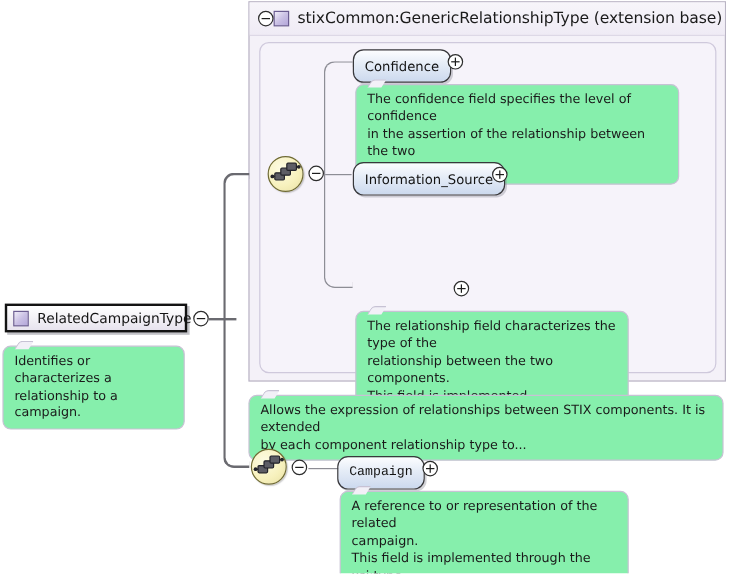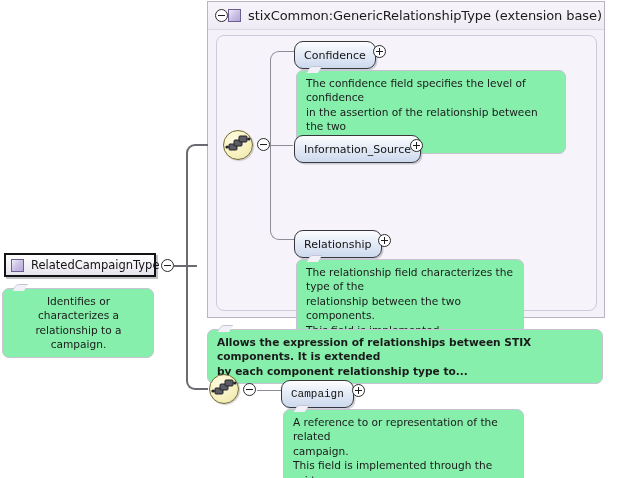--- a/index.html
+++ b/index.html
@@ -202,21 +202,21 @@
       <span class="ext-base-title">stixCommon:GenericRelationshipType (extension base)</span>
     </div>
     <div class="inner-group"></div>
   </div>
 
   <div class="type-box" style="left:4px; top:253px; width:152px;justify-content:space-between;">
     <span class="ct-icon"></span>
     <span class="type-label">RelatedCampaignType</span>
   </div>
   <div class="toggle" style="left:161px; top:259px;"></div>
-  <div class="doc" style="left:2px; top:288px; width:152px;text-align:center;">Identifies or characterizes a
+  <div class="doc" style="left:2px; top:288px; width:152px;">Identifies or characterizes a
 relationship to a campaign.</div>
 
   <div class="line-h thick" style="left:174px; top:265px; width:23px;"></div>
 
   <div class="corner thick tl" style="left:186px; top:144px; width:22px; height:122px;"></div>
 
   <div class="corner thick bl" style="left:186px; top:265px; width:22px; height:125px;"></div>
 
   <div class="seq" style="left:223px; top:130px;">
     <svg width="28" height="28" viewBox="0 0 28 28">
@@ -245,29 +245,26 @@
   <div class="toggle plus" style="left:373px; top:45px;"></div>
   <div class="doc" style="left:296px; top:70px; width:270px;">The confidence field specifies the level of confidence
 in the assertion of the relationship between the two
 components.</div>
 
   <div class="el-node" style="left:294px; top:135px;">
     <span>Information_Source</span>
   </div>
   <div class="toggle plus" style="left:410px; top:139px;"></div>
 
-  <div class="el-node" style="left:294px; top:230px;">
-    <span>Relationship</span>
-  </div>
   <div class="toggle plus" style="left:378px; top:234px;"></div>
   <div class="doc" style="left:296px; top:259px; width:228px;">The relationship field characterizes the type of the
 relationship between the two components.
 This field is implemented...</div>
 
-  <div class="doc" style="left:207px; top:329px; width:396px;font-weight:bold;">Allows the expression of relationships between STIX components. It is extended
+  <div class="doc" style="left:207px; top:329px; width:396px;">Allows the expression of relationships between STIX components. It is extended
 by each component relationship type to...</div>
 
   <div class="seq" style="left:209px; top:374px;">
     <svg width="28" height="28" viewBox="0 0 28 28">
       <g fill="#5d5d65" stroke="#23232a" stroke-width="1">
         <rect x="5" y="13" width="8" height="6" rx="1"></rect>
         <rect x="10" y="9" width="8" height="6" rx="1"></rect>
         <rect x="15" y="5" width="8" height="6" rx="1"></rect>
       </g>
       <g stroke="#23232a" stroke-width="1.2" fill="none">

